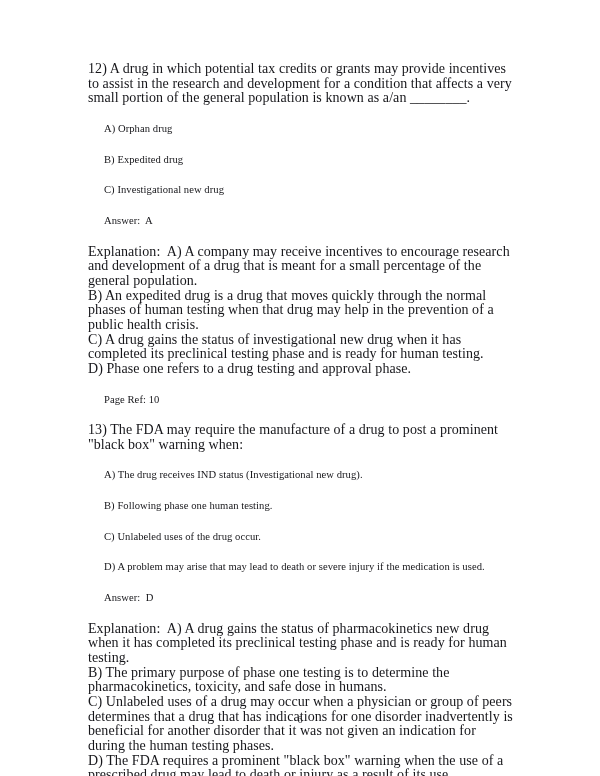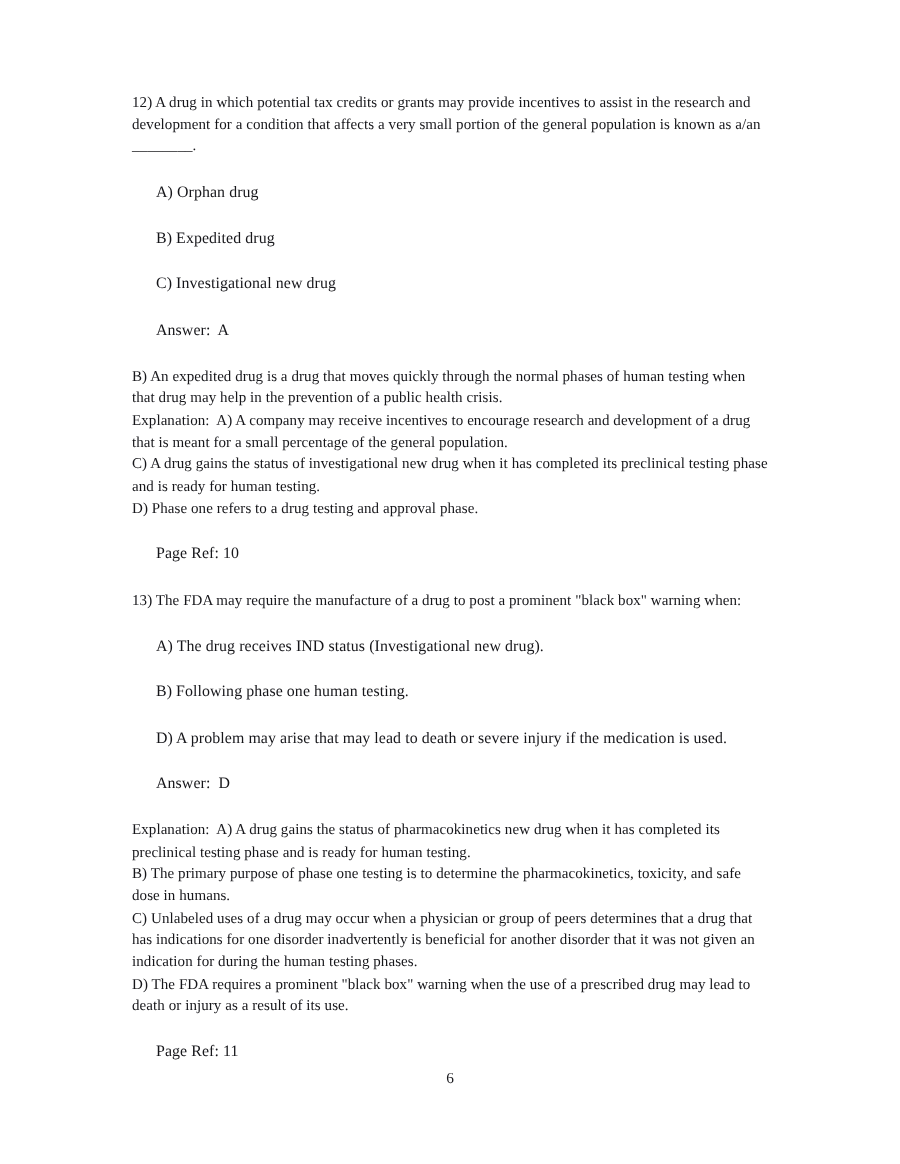--- a/index.html
+++ b/index.html
@@ -38,21 +38,21 @@
   }
   .line {
     font-size: 10.6px;
     line-height: 14.65px;
     margin: 16px;
     white-space: pre-wrap;
     text-align: left;
     letter-spacing: 0.005em;
   }
   .para {
-    font-size: 10px;
+    font-size: 14px;
     line-height: 14.65px;
     margin: 0;
     white-space: pre-wrap;
     text-align: left;
     letter-spacing: 0.005em;
     text-indent: 0;
   }
   .page-number {
     position: absolute;
     left: 0;
@@ -70,31 +70,32 @@
 <div class="page">
 
   <div class="text-column">
 
     <div class="qblock">
       <div class="para">12) A drug in which potential tax credits or grants may provide incentives to assist in the research and development for a condition that affects a very small portion of the general population is known as a/an ________.</div>
       <div class="line">A) Orphan drug</div>
       <div class="line">B) Expedited drug</div>
       <div class="line">C) Investigational new drug</div>
       <div class="line">Answer:  A</div>
+      <div class="para">Explanation:  A) A company may receive incentives to encourage research and development of a drug that is meant for a small percentage of the general population.</div>
       <div class="para">B) An expedited drug is a drug that moves quickly through the normal phases of human testing when that drug may help in the prevention of a public health crisis.</div>
-      <div class="para">Explanation:  A) A company may receive incentives to encourage research and development of a drug that is meant for a small percentage of the general population.</div>
       <div class="para">C) A drug gains the status of investigational new drug when it has completed its preclinical testing phase and is ready for human testing.</div>
       <div class="para">D) Phase one refers to a drug testing and approval phase.</div>
       <div class="line">Page Ref: 10</div>
     </div>
 
     <div class="qblock">
       <div class="para">13) The FDA may require the manufacture of a drug to post a prominent "black box" warning when:</div>
       <div class="line">A) The drug receives IND status (Investigational new drug).</div>
       <div class="line">B) Following phase one human testing.</div>
+      <div class="line">C) Unlabeled uses of the drug occur.</div>
       <div class="line">D) A problem may arise that may lead to death or severe injury if the medication is used.</div>
       <div class="line">Answer:  D</div>
       <div class="para">Explanation:  A) A drug gains the status of pharmacokinetics new drug when it has completed its preclinical testing phase and is ready for human testing.</div>
       <div class="para">B) The primary purpose of phase one testing is to determine the pharmacokinetics, toxicity, and safe dose in humans.</div>
       <div class="para">C) Unlabeled uses of a drug may occur when a physician or group of peers determines that a drug that has indications for one disorder inadvertently is beneficial for another disorder that it was not given an indication for during the human testing phases.</div>
       <div class="para">D) The FDA requires a prominent "black box" warning when the use of a prescribed drug may lead to death or injury as a result of its use.</div>
       <div class="line">Page Ref: 11</div>
     </div>
 
   </div>

